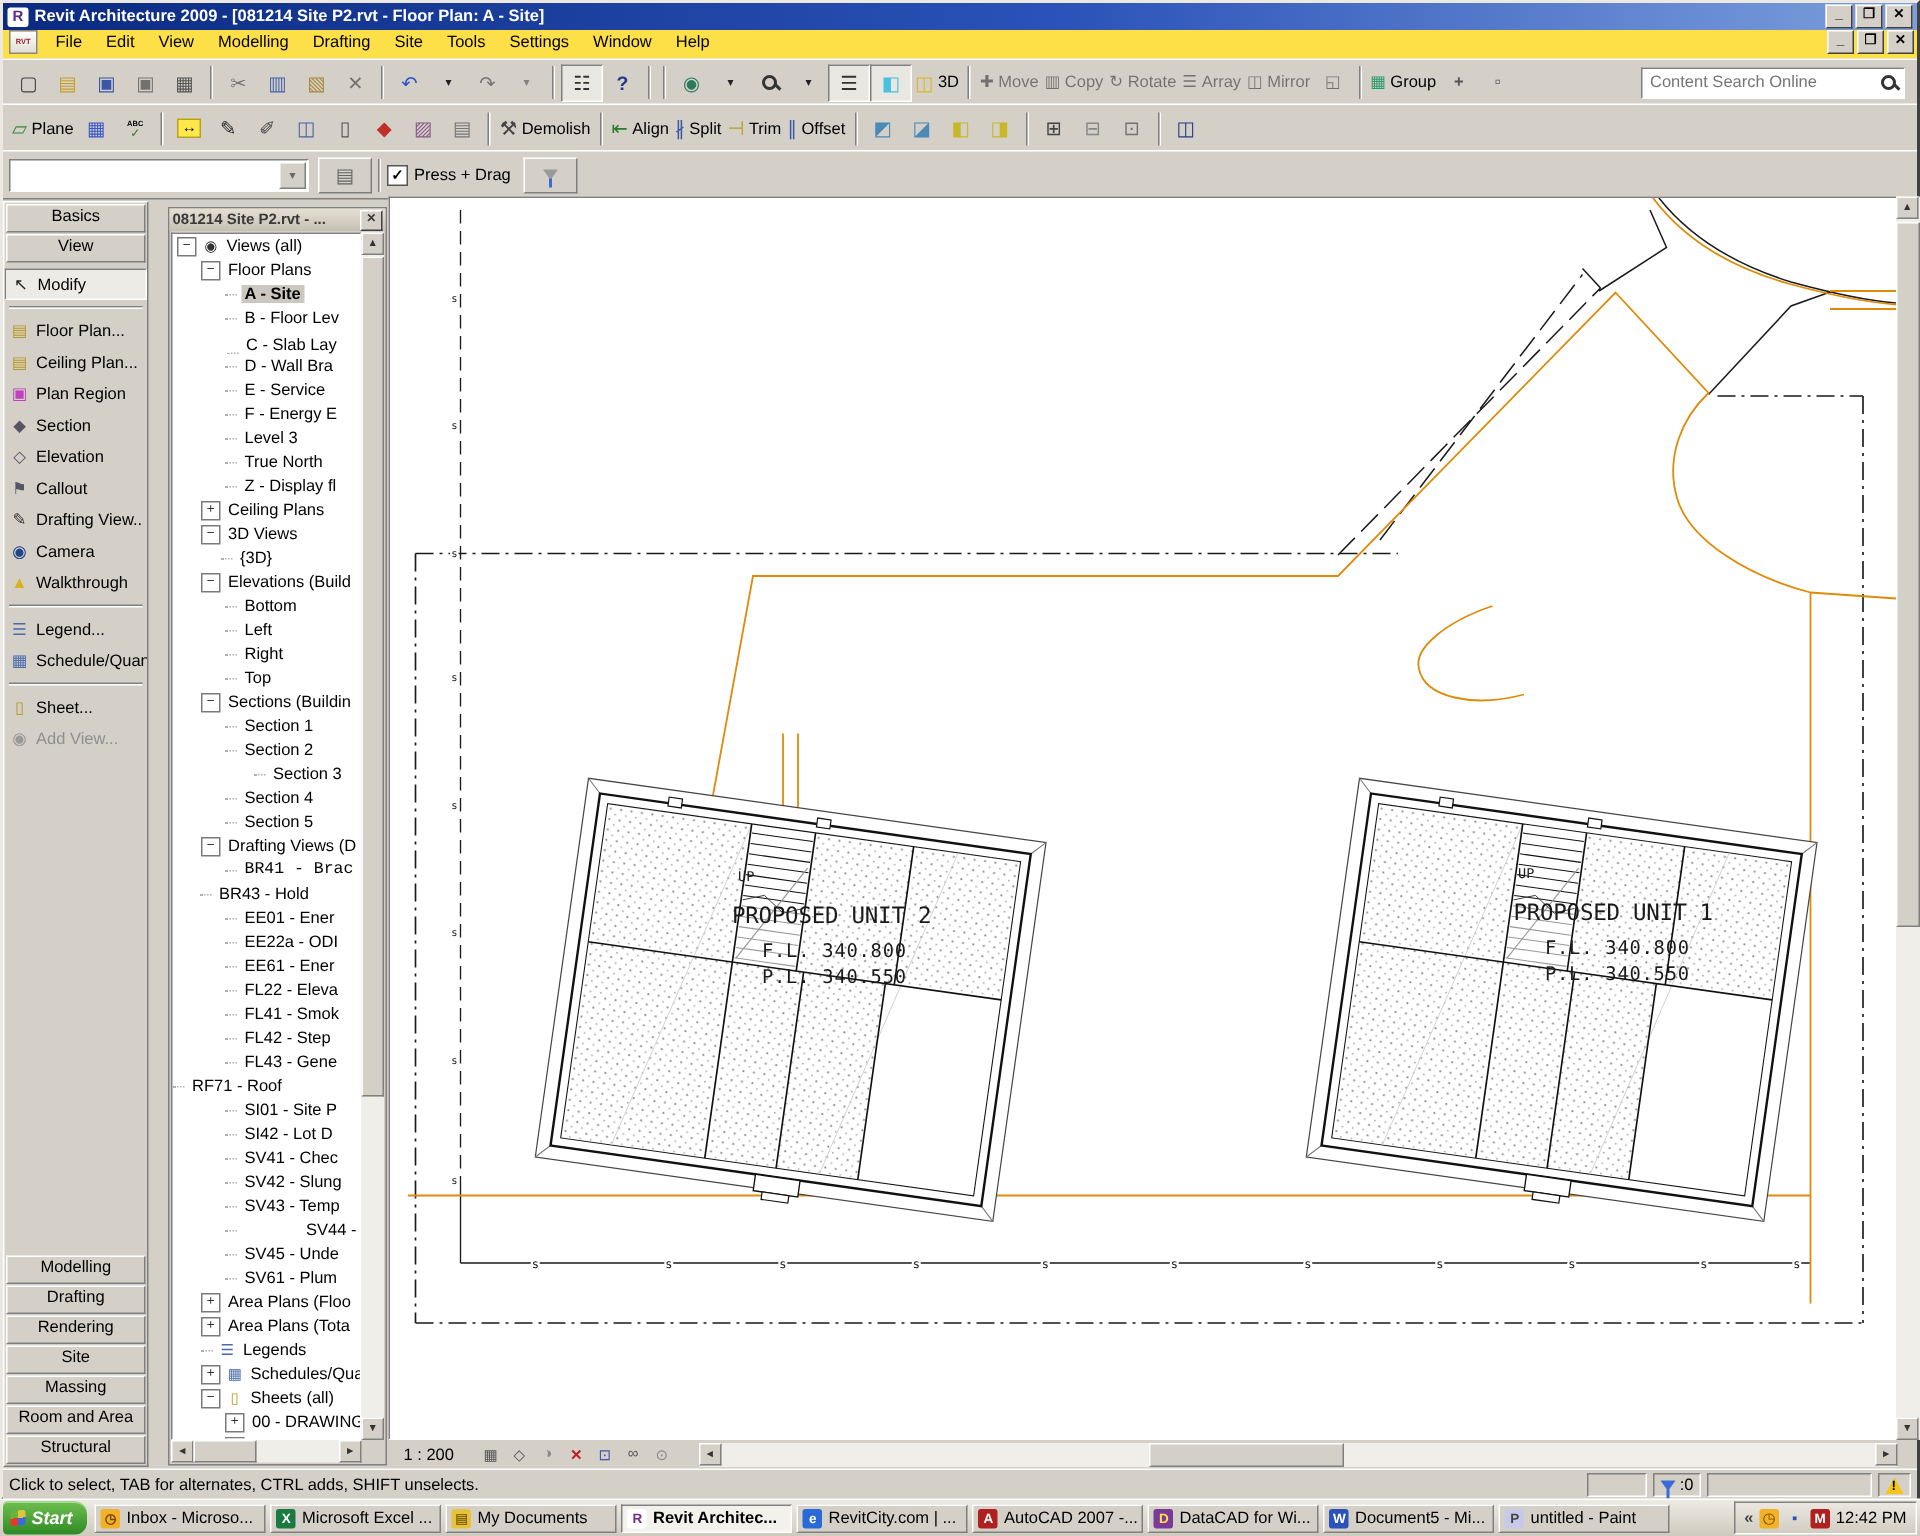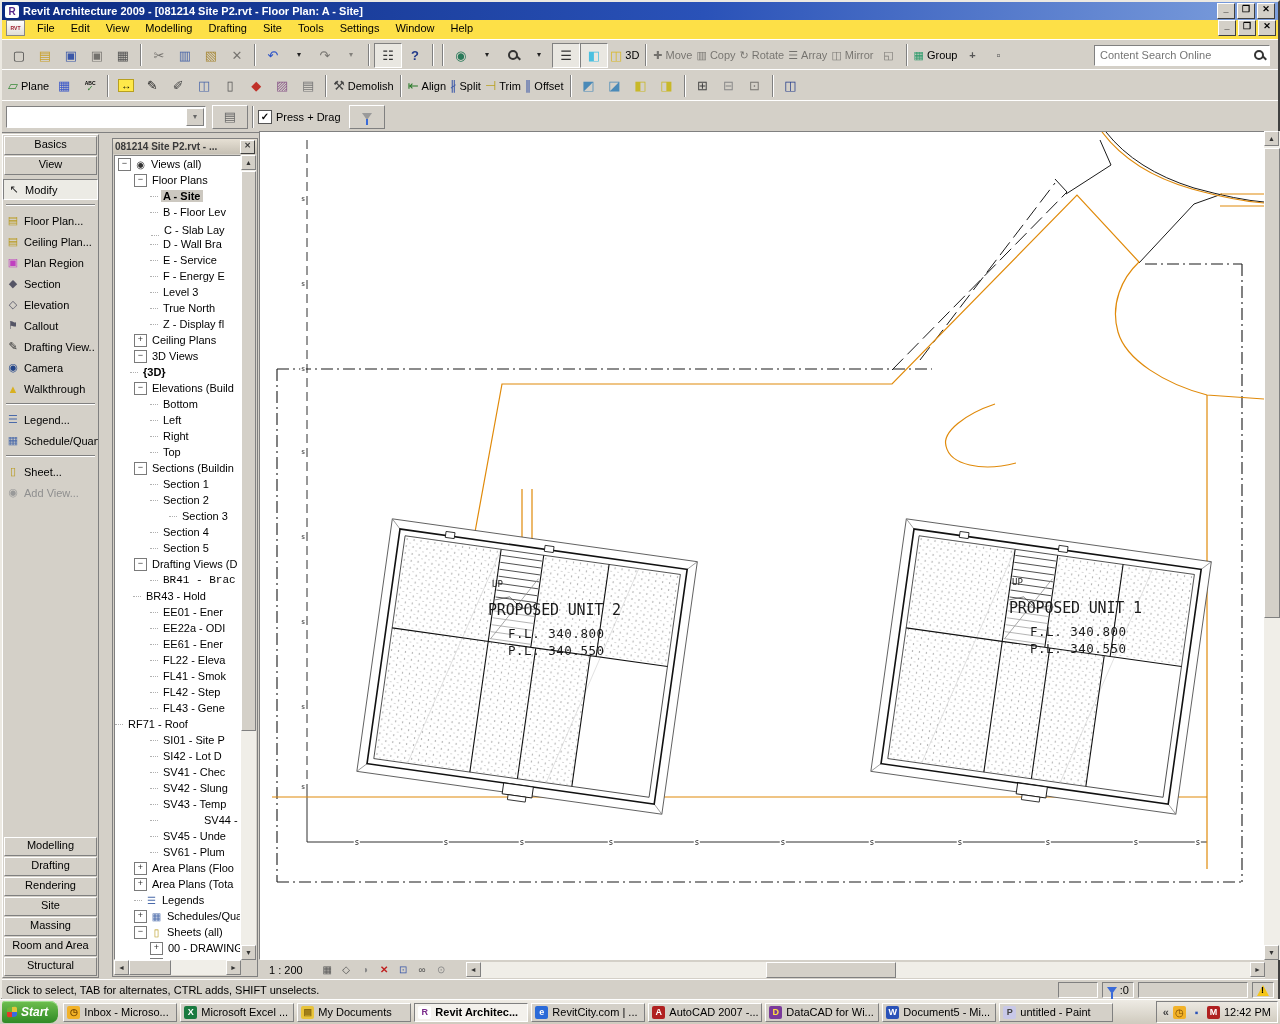--- a/index.html
+++ b/index.html
@@ -514,21 +514,21 @@
             <span class="tlab">Z - Display fl</span>
           </div>
           <div class="trow" style="padding-left: 19px;">
             <span class="texp">+</span>
             <span class="tlab">Ceiling Plans</span>
           </div>
           <div class="trow" style="padding-left: 19px;">
             <span class="texp">−</span>
             <span class="tlab">3D Views</span>
           </div>
-          <div class="trow" style="padding-left: 15px; font-weight: bold;">
+          <div class="trow" style="padding-left: 32px;">
             <span class="texp-sp"></span>
             <span class="tlab">{3D}</span>
           </div>
           <div class="trow" style="padding-left: 19px;">
             <span class="texp">−</span>
             <span class="tlab">Elevations (Build</span>
           </div>
           <div class="trow" style="padding-left: 35px;">
             <span class="texp-sp"></span>
             <span class="tlab">Bottom</span>

